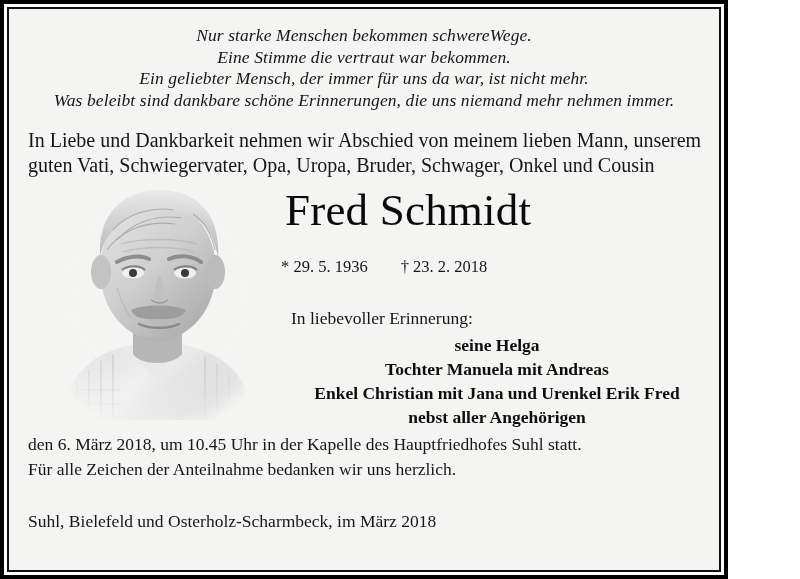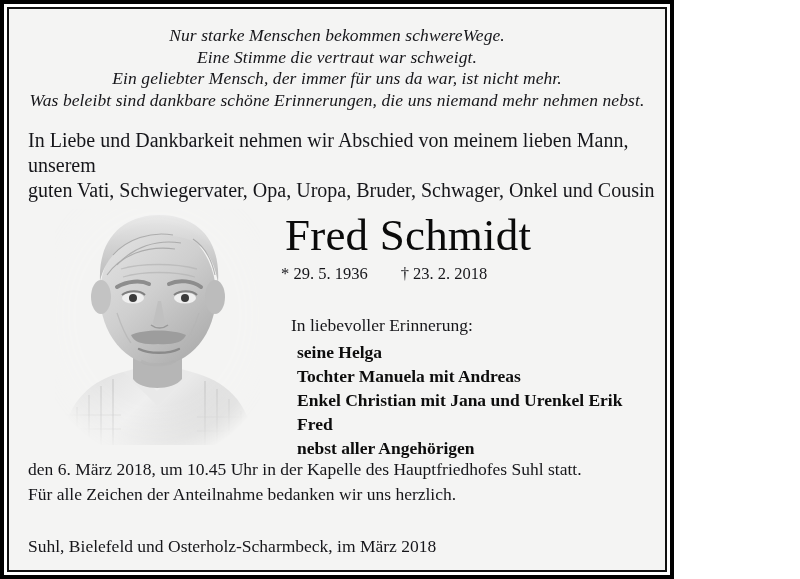--- a/index.html
+++ b/index.html
@@ -3,21 +3,21 @@
 <meta charset="utf-8">
 <style>
   html, body {
     margin: 0;
     padding: 0;
     background: #ffffff;
   }
 
   #obituary-page {
     position: relative;
-    width: 674px;
+    width: 728px;
     height: 579px;
     box-sizing: border-box;
     background: #000000;
     overflow: hidden;
     font-family: "Liberation Serif", "DejaVu Serif", serif;
   }
 
   
   .frame-outer {
     position: absolute;
@@ -93,36 +93,37 @@
     line-height: 52px;
     color: #0a0a0a;
     letter-spacing: 0.2px;
     margin-left: 6px;
   }
 
   .life-dates {
     font-size: 16.5px;
     line-height: 22px;
     color: #16161a;
-    margin-top: 2px;
+    margin-top: 20px;
     margin-left: 2px;
     white-space: pre;
   }
 
   .memory-heading {
     font-size: 17.5px;
     line-height: 24px;
     color: #16161a;
     margin-top: 28px;
     margin-left: 12px;
   }
 
   .survivors {
     margin-top: 3px;
-    margin-left: 18px;
+    margin-left: 2px;
+    text-align: center;
   }
   .survivor-line {
     display: block;
     font-size: 17.5px;
     font-weight: bold;
     line-height: 24px;
     color: #0d0d0d;
   }
 
   
@@ -148,23 +149,23 @@
 <body>
 
 <div id="obituary-page">
   <div class="frame-outer"></div>
   <div class="frame-inner"></div>
 
   <div class="page-surface">
 
     <div class="verse">
       <span class="verse-line">Nur starke Menschen bekommen schwereWege.</span>
-      <span class="verse-line">Eine Stimme die vertraut war schweigt.</span>
+      <span class="verse-line">Eine Stimme die vertraut war bekommen.</span>
       <span class="verse-line">Ein geliebter Mensch, der immer für uns da war, ist nicht mehr.</span>
-      <span class="verse-line">Was beleibt sind dankbare schöne Erinnerungen, die uns niemand mehr nehmen nebst.</span>
+      <span class="verse-line">Was beleibt sind dankbare schöne Erinnerungen, die uns niemand mehr nehmen immer.</span>
     </div>
 
     <div class="intro">
       <span class="intro-line">In Liebe und Dankbarkeit nehmen wir Abschied von meinem lieben Mann, unserem</span>
       <span class="intro-line">guten Vati, Schwiegervater, Opa, Uropa, Bruder, Schwager, Onkel und Cousin</span>
     </div>
 
     <div class="main-area">
 
       <div class="portrait">

